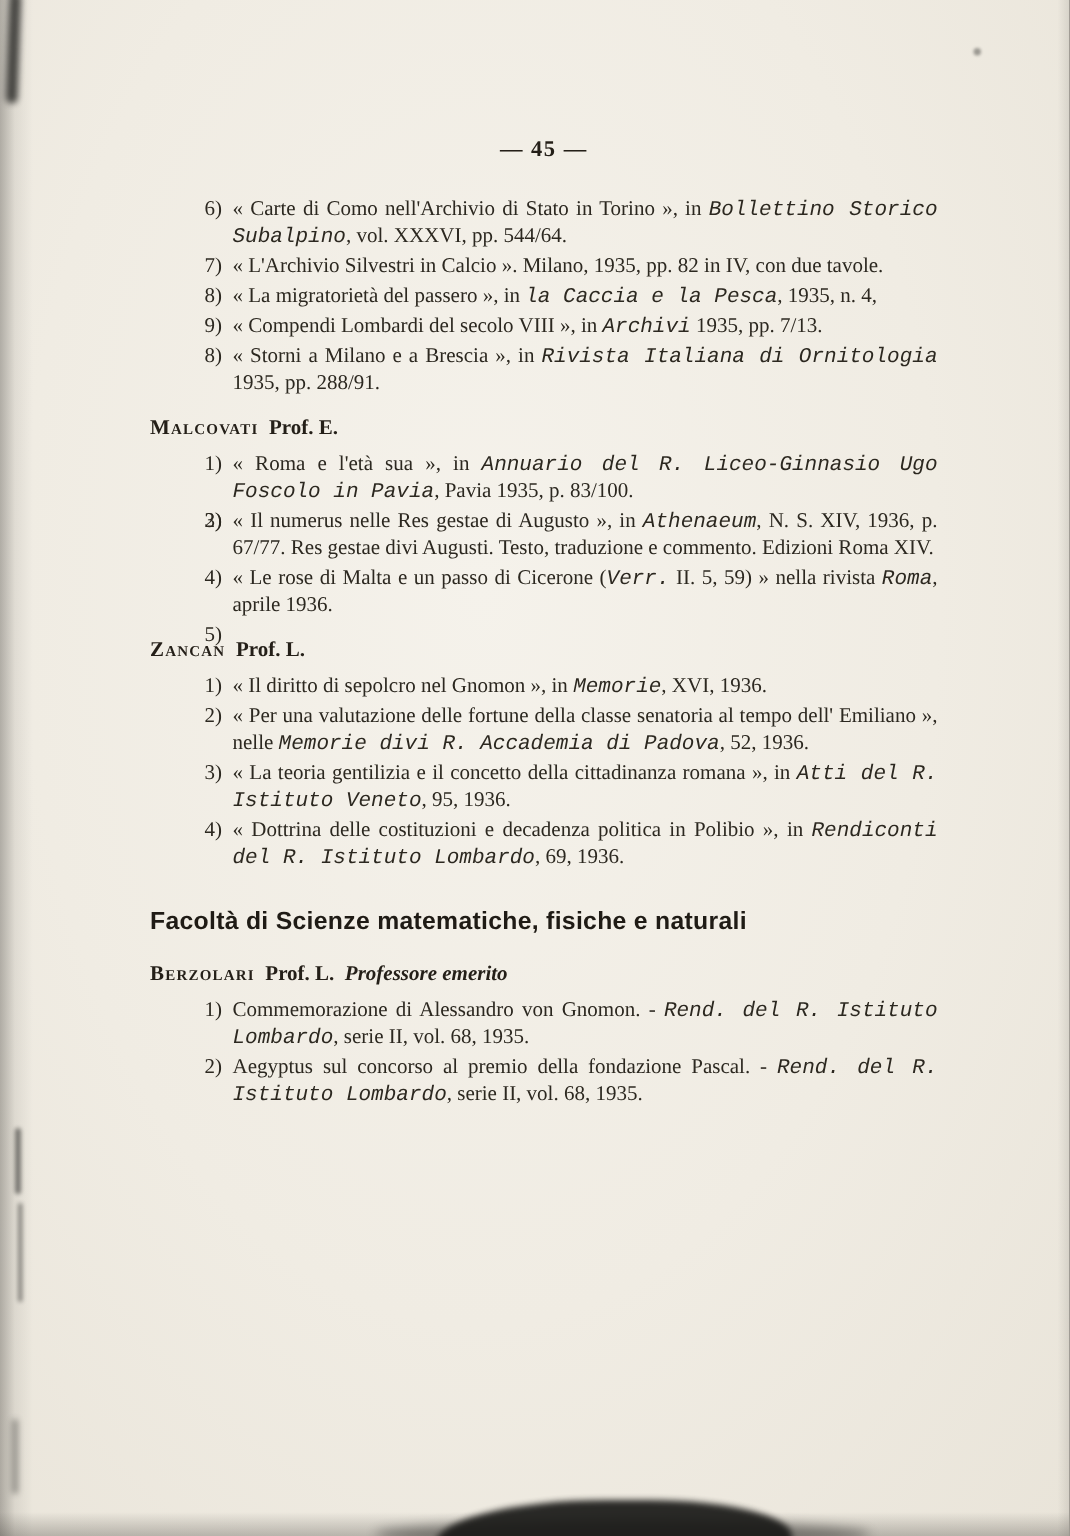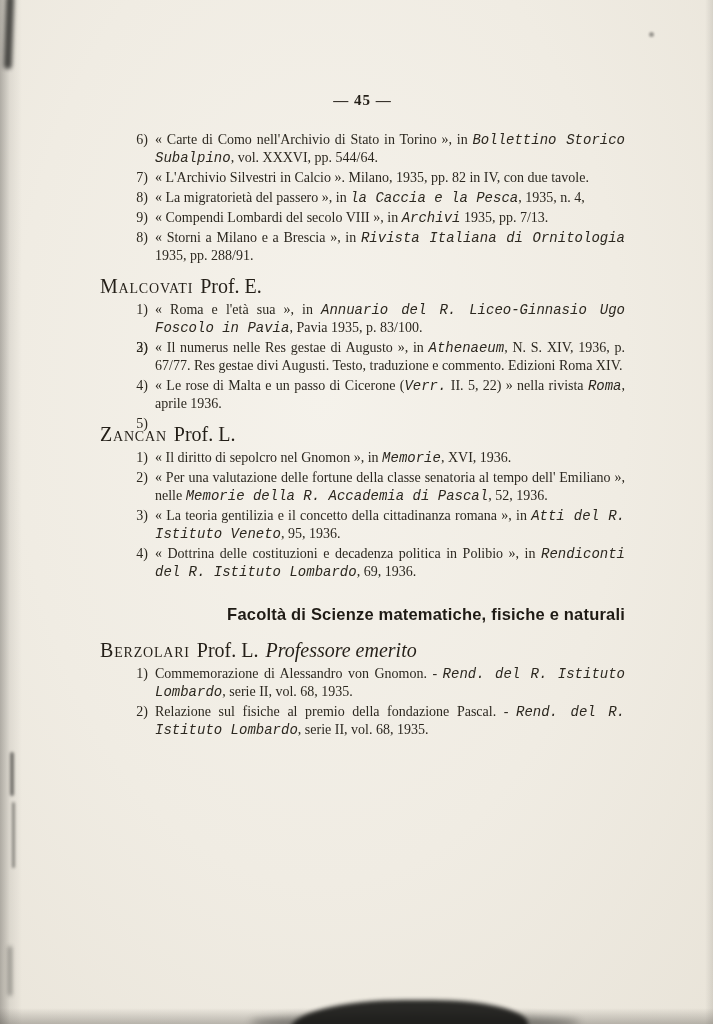--- a/index.html
+++ b/index.html
@@ -49,32 +49,32 @@
   .entry {
     position:relative; padding-left:55px; margin-bottom:2px;
     font-size:14px; line-height:18px; text-align:justify;
   }
   .entry .num {
     position:absolute; left:4px; top:0; width:44px; text-align:right;
   }
   .it { font-style:italic;font-family:Liberation Mono, monospace; }
 
   .author {
-    margin:12px 0 6px 0; font-size:20px; line-height:18px; font-weight:normal;
+    margin:12px 0 6px 0; font-size:14px; line-height:18px; font-weight:bold;
     color:#241f18;
   }
   .aname { font-variant:small-caps; letter-spacing:.8px; }
   .atitle { margin-left:7px; }
   .asuffix { margin-left:7px; font-style:italic; }
 
   .faculty {
     margin:22px 0 16px 0;
     font-family:"Liberation Sans","DejaVu Sans",sans-serif;
     font-weight:bold; font-size:16.5px; line-height:22px;
-    text-align:right; color:#1f1b15; letter-spacing:.2px;
+    text-align:left; color:#1f1b15; letter-spacing:.2px;
   }
 </style>
 </head>
 <body>
 
 <div class="page">
 
   <div class="edge-shade-left"></div>
   <div class="edge-shade-right"></div>
   <div class="edge-shade-bottom"></div>
@@ -123,38 +123,38 @@
       </div>
       <div class="entry">
         <span class="num">2)</span>
       </div>
       <div class="entry">
         <span class="num">3)</span>
         <div class="etext"><span>« Il numerus nelle Res gestae di Augusto », in </span><span class="it">Athenaeum</span><span>, N. S. XIV, 1936, p. 67/77. Res gestae divi Augusti. Testo, traduzione e commento. Edizioni Roma XIV.</span></div>
       </div>
       <div class="entry">
         <span class="num">4)</span>
-        <div class="etext"><span>« Le rose di Malta e un passo di Cicerone (</span><span class="it">Verr.</span><span> II. 5, 22) » nella rivista </span><span class="it">Roma</span><span>, aprile 1936.</span></div>
+        <div class="etext"><span>« Le rose di Malta e un passo di Cicerone (</span><span class="it">Verr.</span><span> II. 5, 59) » nella rivista </span><span class="it">Roma</span><span>, aprile 1936.</span></div>
       </div>
       <div class="entry">
         <span class="num">5)</span>
       </div>
     </section>
 
     <section class="bib-section">
       <h3 class="author">
         <span class="aname">Zancan</span><span class="atitle">Prof. L.</span>
       </h3>
       <div class="entry">
         <span class="num">1)</span>
         <div class="etext"><span>« Il diritto di sepolcro nel Gnomon », in </span><span class="it">Memorie</span><span>, XVI, 1936.</span></div>
       </div>
       <div class="entry">
         <span class="num">2)</span>
-        <div class="etext"><span>« Per una valutazione delle fortune della classe senatoria al tempo dell' Emiliano », nelle </span><span class="it">Memorie della R. Accademia di Pascal</span><span>, 52, 1936.</span></div>
+        <div class="etext"><span>« Per una valutazione delle fortune della classe senatoria al tempo dell' Emiliano », nelle </span><span class="it">Memorie divi R. Accademia di Padova</span><span>, 52, 1936.</span></div>
       </div>
       <div class="entry">
         <span class="num">3)</span>
         <div class="etext"><span>« La teoria gentilizia e il concetto della cittadinanza romana », in </span><span class="it">Atti del R. Istituto Veneto</span><span>, 95, 1936.</span></div>
       </div>
       <div class="entry">
         <span class="num">4)</span>
         <div class="etext"><span>« Dottrina delle costituzioni e decadenza politica in Polibio », in </span><span class="it">Rendiconti del R. Istituto Lombardo</span><span>, 69, 1936.</span></div>
       </div>
     </section>
@@ -164,18 +164,18 @@
     <section class="bib-section">
       <h3 class="author">
         <span class="aname">Berzolari</span><span class="atitle">Prof. L.</span><span class="asuffix">Professore emerito</span>
       </h3>
       <div class="entry">
         <span class="num">1)</span>
         <div class="etext"><span>Commemorazione di Alessandro von Gnomon. - </span><span class="it">Rend. del R. Istituto Lombardo</span><span>, serie II, vol. 68, 1935.</span></div>
       </div>
       <div class="entry">
         <span class="num">2)</span>
-        <div class="etext"><span>Relazione sul fisiche al premio della fondazione Pascal. - </span><span class="it">Rend. del R. Istituto Lombardo</span><span>, serie II, vol. 68, 1935.</span></div>
+        <div class="etext"><span>Aegyptus sul concorso al premio della fondazione Pascal. - </span><span class="it">Rend. del R. Istituto Lombardo</span><span>, serie II, vol. 68, 1935.</span></div>
       </div>
     </section>
 
   </div>
 </div>
 
 </body></html>

